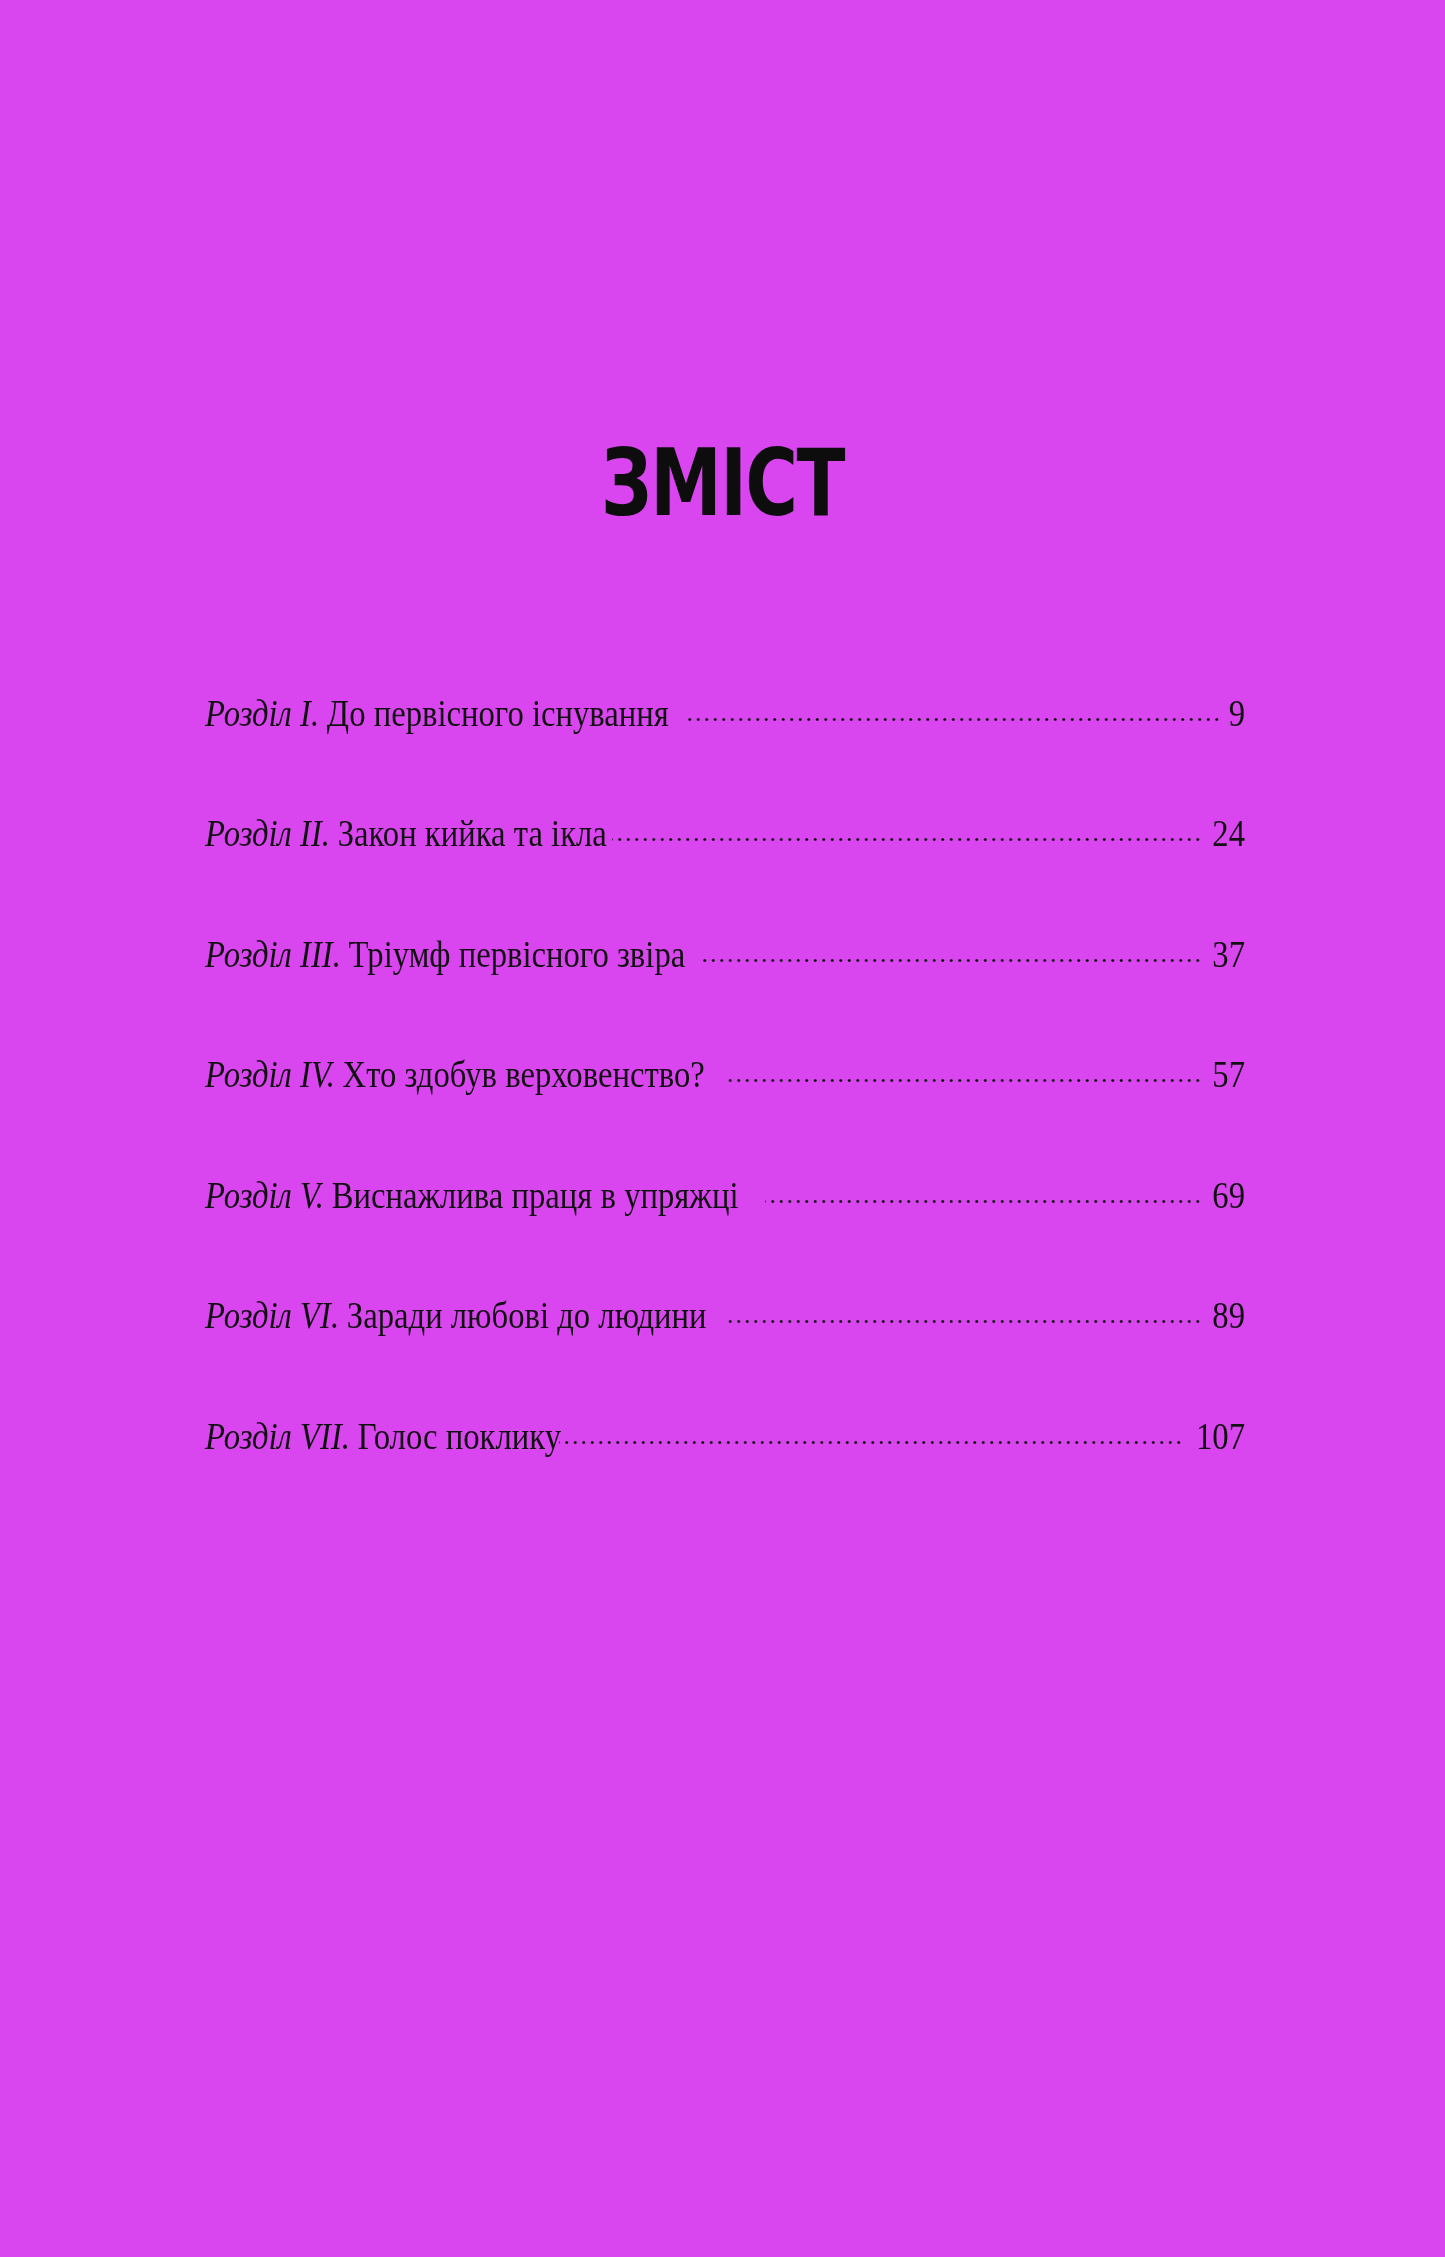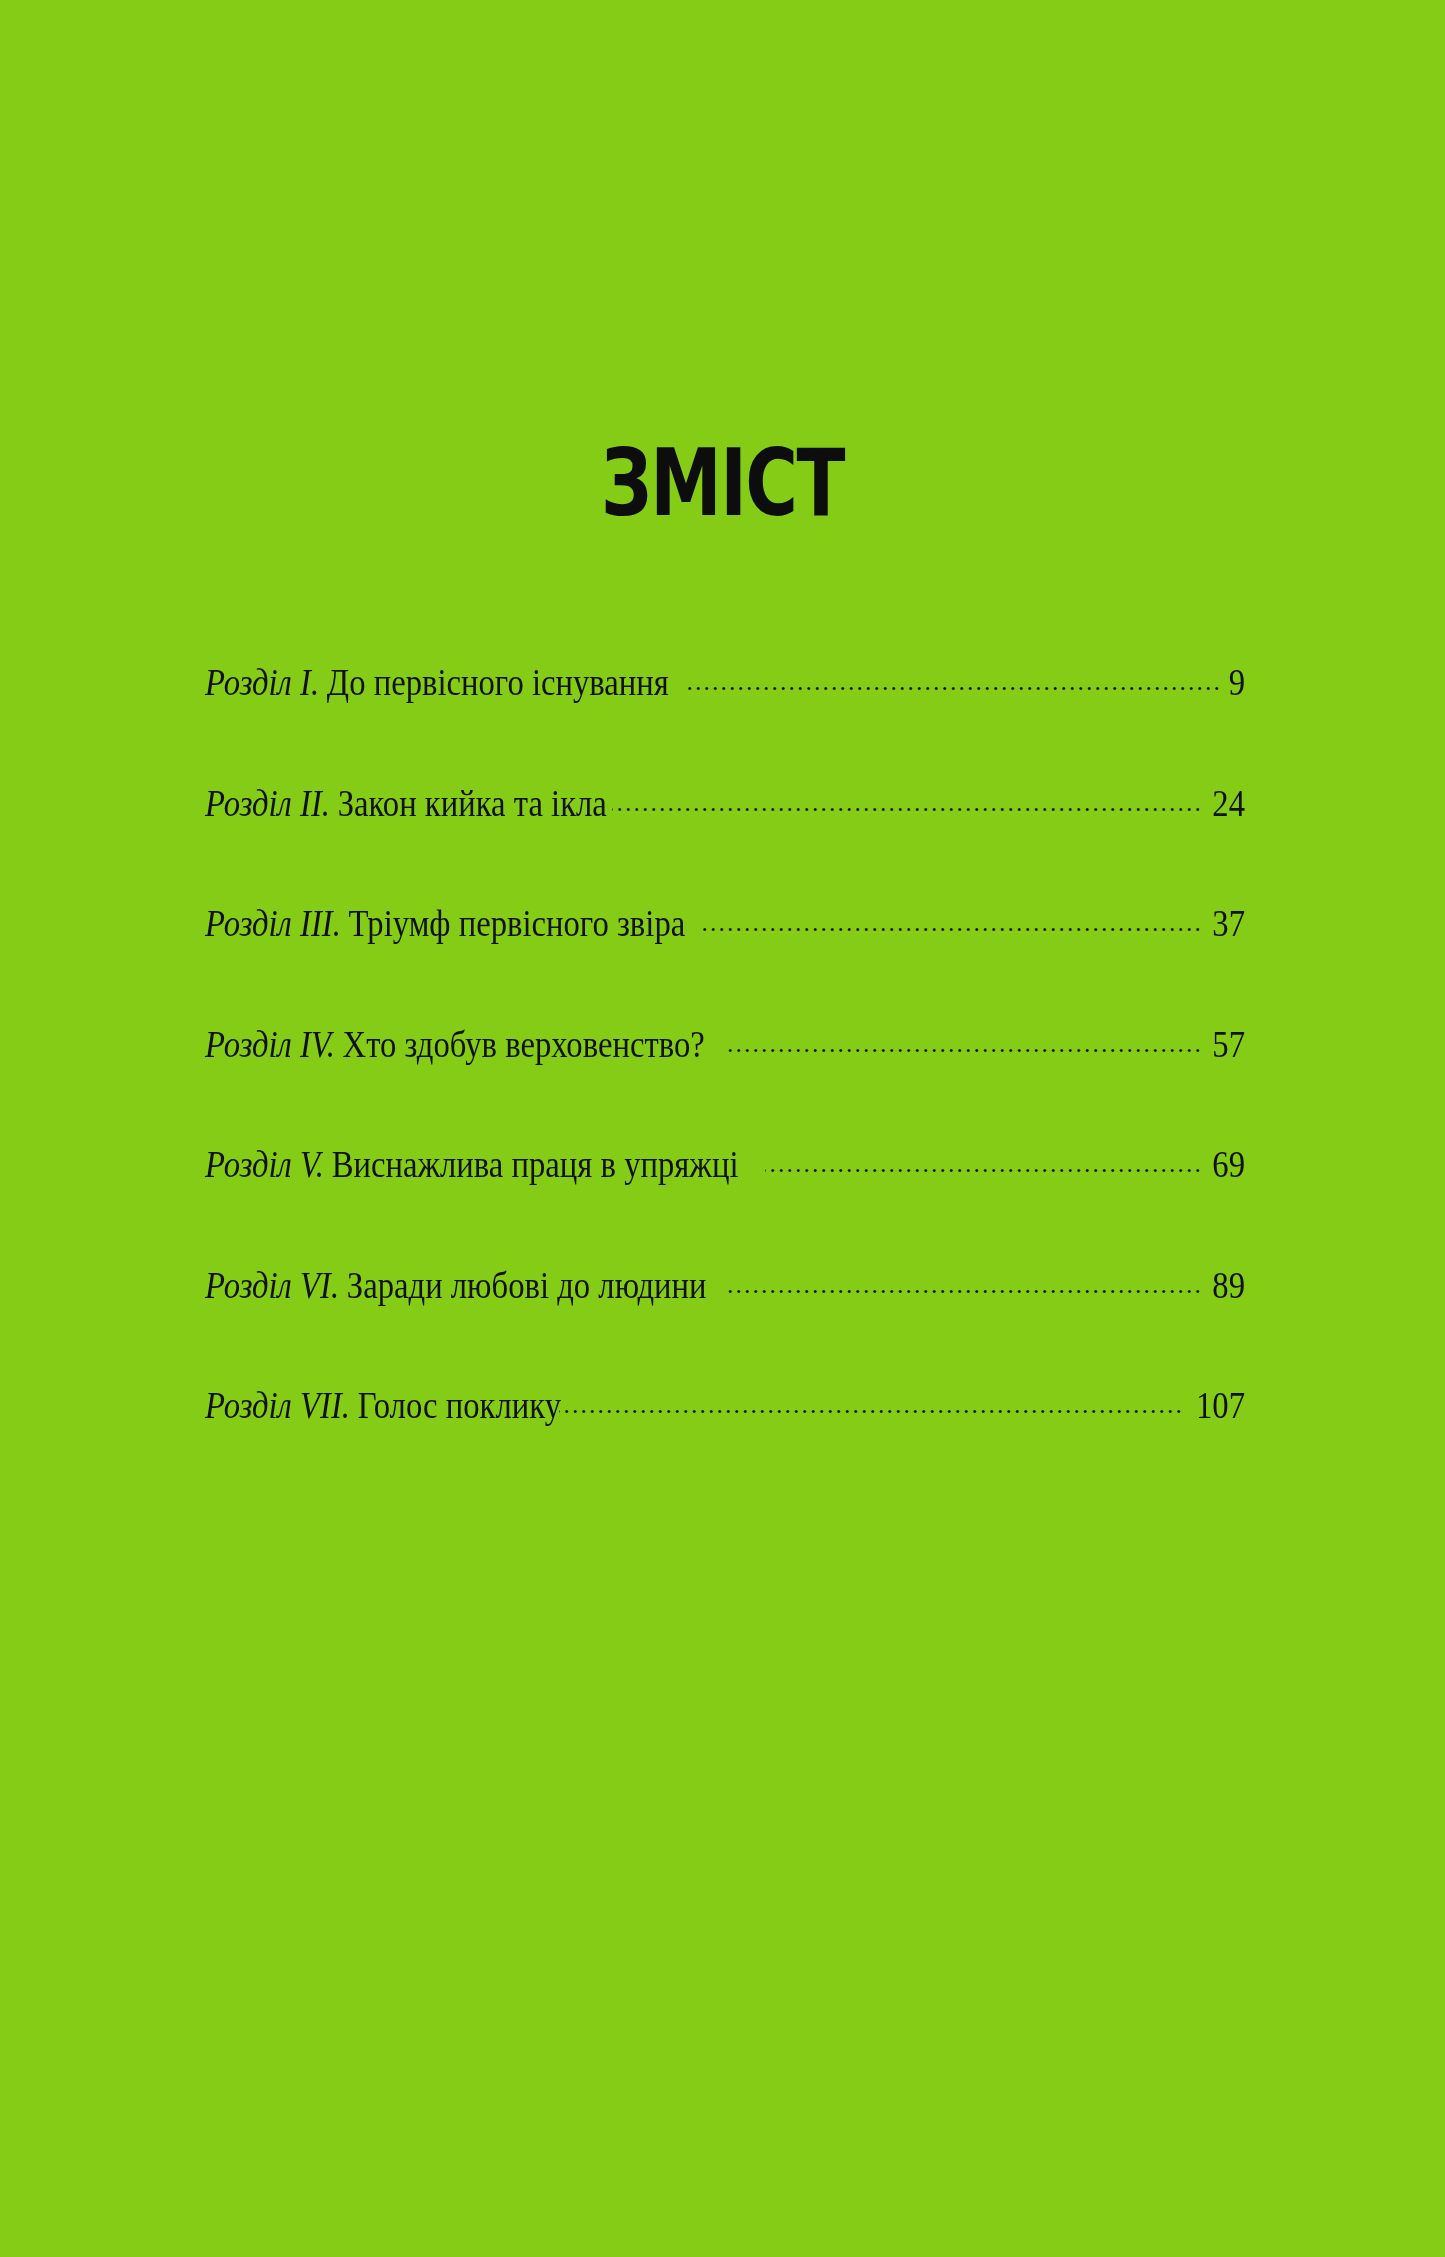--- a/index.html
+++ b/index.html
@@ -13,21 +13,21 @@
       position: relative;
       overflow: hidden;
       color: #111111;
       font-family: "Liberation Serif", "DejaVu Serif", serif;
     }
     .page {
       position: absolute;
       left: 0; top: 0;
       width: 1445px;
       height: 2257px;
-      background: #84cc16;
+      background: #d946ef;
     }
     .title {
       position: absolute;
       top: 372px;
       left: 0;
       width: 1445px;
       text-align: center;
       font-family: "DejaVu Sans", sans-serif;
       font-size: 92px;
       font-weight: bold;
@@ -41,21 +41,21 @@
       position: absolute;
       left: 205px;
       top: 622px;
       width: 1040px;
       margin: 0;
       padding: 0;
       list-style: none;
     }
     .toc-entry {
       display: flex;
-      align-items: center;
+      align-items: flex-end;
       height: 120.5px;
       font-size: 38px;
       line-height: 60px;
       white-space: nowrap;
       color: #111111;
       cursor: pointer;
     }
     .toc-entry .label-group {
       display: inline-flex;
       align-items: baseline;

